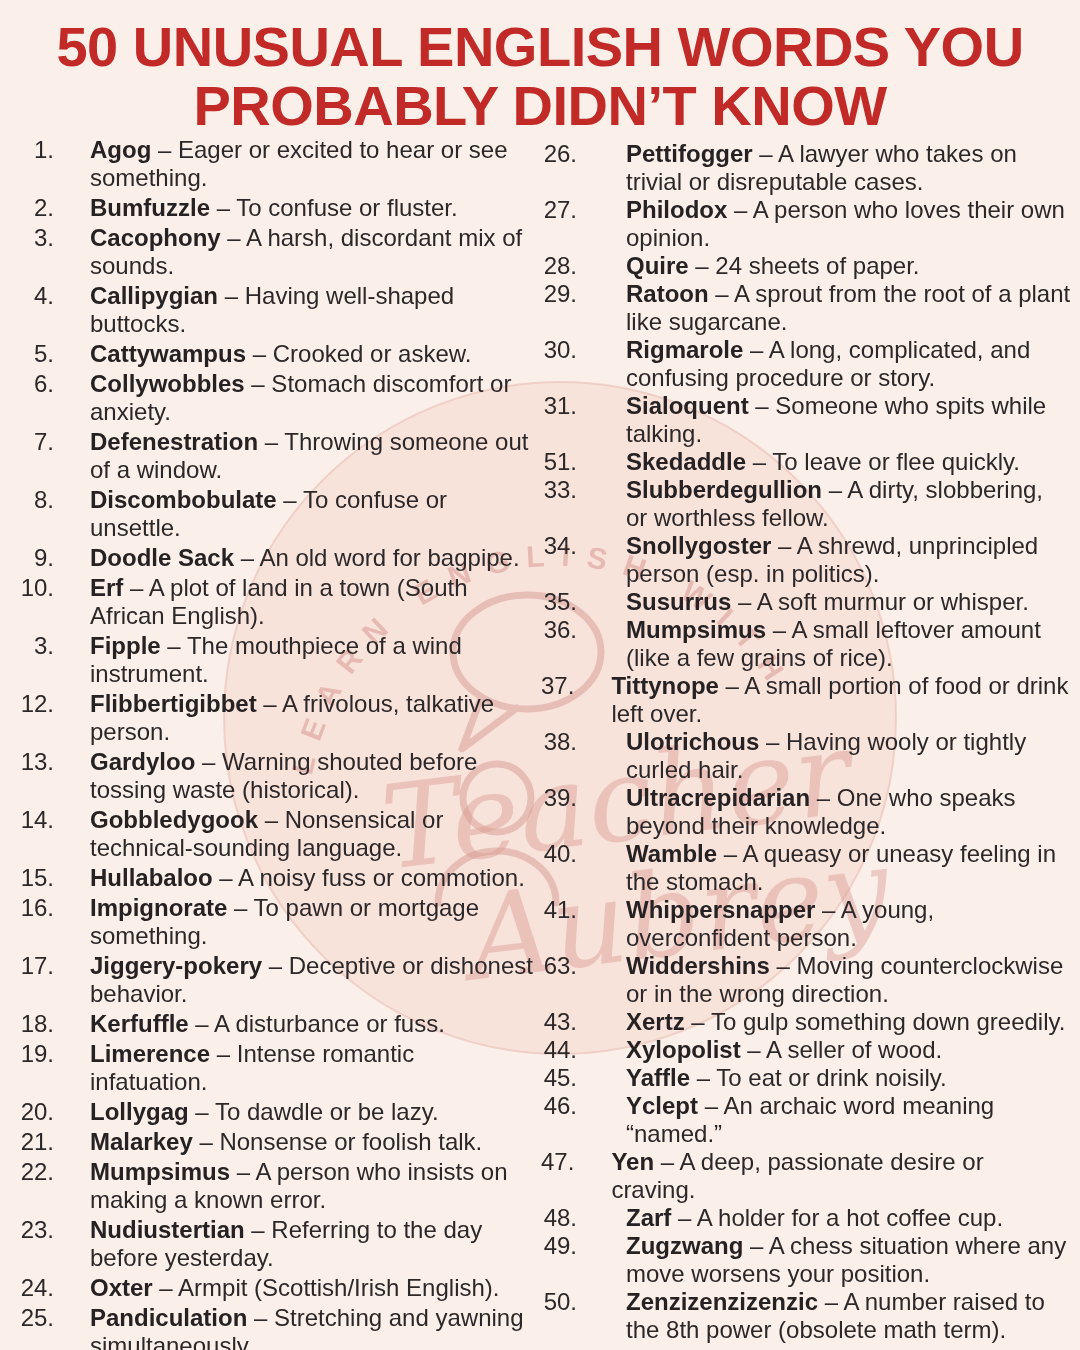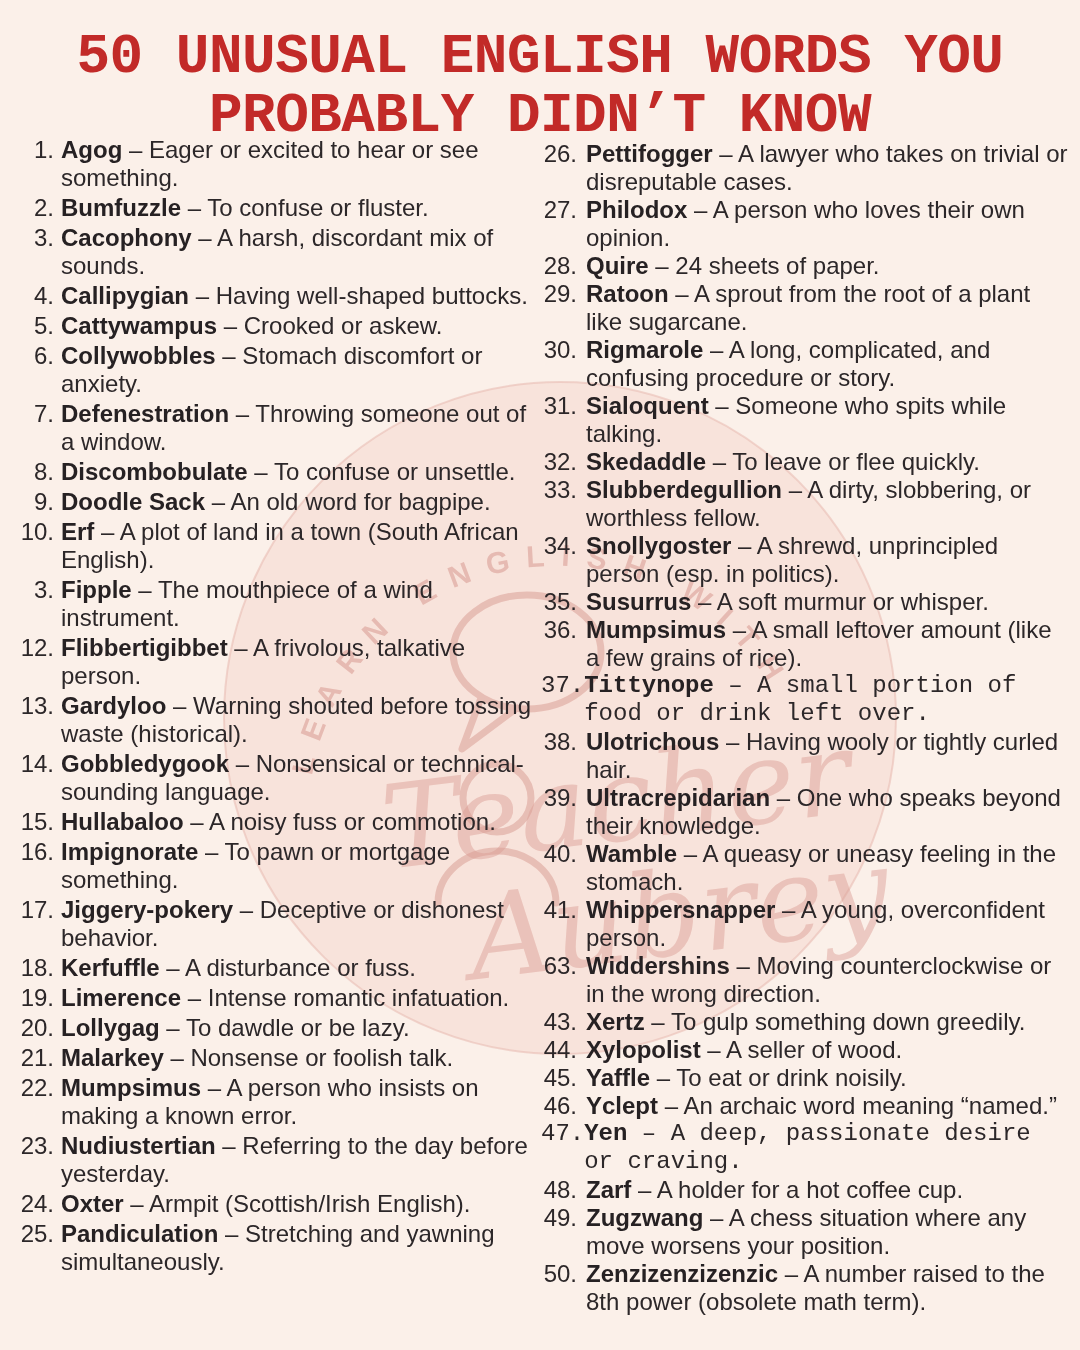--- a/index.html
+++ b/index.html
@@ -22,43 +22,42 @@
     font-weight:700;font-size:30px;letter-spacing:16px;
     fill:#d89a91;opacity:.55;
   }
   .wm-icon{fill:none;stroke:#d89a91;stroke-width:7;opacity:.5;stroke-linejoin:round;stroke-linecap:round;}
   .wm-script text{
     font-family:"DejaVu Serif",serif;font-style:italic;
     font-size:116px;fill:#da9c93;opacity:.45;
   }
   
   h1.title{
-    position:absolute;top:16px;left:0;right:0;margin:12px;
+    position:absolute;top:16px;left:0;right:0;margin:1px;
     text-align:center;
     color:#c22a28;
     font-size:56px;line-height:1.06;font-weight:800;
     letter-spacing:-0.5px;
     z-index:2;
-    font-family:Liberation Mono, monospace;
   }
   h1.title span{display:block;}
   
   ol.col{
     position:absolute;margin:0;padding:0;list-style:none;
     font-size:24px;line-height:28px;
     color:#2c2729;z-index:1;
   }
   ol.col-left{left:14px;top:136px;width:524px;}
   ol.col-right{left:541px;top:140px;width:530px;}
   ol.col li{display:grid;grid-template-columns:40px 1fr;column-gap:7px;}
   ol.col-left li{margin-bottom:2px;}
-  ol.col-right li{grid-template-columns:36px 1fr;column-gap:9px;}
-  ol.col li.tight{grid-template-columns:auto 1fr;column-gap:0;font-family:Liberation Mono, monospace;}
+  ol.col-right li{grid-template-columns:36px 1fr;column-gap:20px;}
+  ol.col li.tight{grid-template-columns:auto 1fr;column-gap:8px;}
   .num{text-align:right;}
-  .txt{white-space:pre-wrap;}
+  .txt{white-space:pre-wrap;margin-left:29px;}
   .txt b{font-weight:700;color:#262123;}
 </style>
 </head>
 <body>
 
 <div class="page">
 
   <svg class="watermark" viewBox="0 0 1080 1350" aria-hidden="true">
     <defs>
       <path id="wmArc" d="M 310 798 A 248 248 0 0 1 800 762" fill="none"></path>
@@ -207,21 +206,21 @@
       </li>
       <li>
         <span class="num">30.</span>
         <span class="txt"><b>Rigmarole</b> – A long, complicated, and confusing procedure or story.</span>
       </li>
       <li>
         <span class="num">31.</span>
         <span class="txt"><b>Sialoquent</b> – Someone who spits while talking.</span>
       </li>
       <li>
-        <span class="num">32.</span>
+        <span class="num">51.</span>
         <span class="txt"><b>Skedaddle</b> – To leave or flee quickly.</span>
       </li>
       <li>
         <span class="num">33.</span>
         <span class="txt"><b>Slubberdegullion</b> – A dirty, slobbering, or worthless fellow.</span>
       </li>
       <li>
         <span class="num">34.</span>
         <span class="txt"><b>Snollygoster</b> – A shrewd, unprincipled person (esp. in politics).</span>
       </li>

